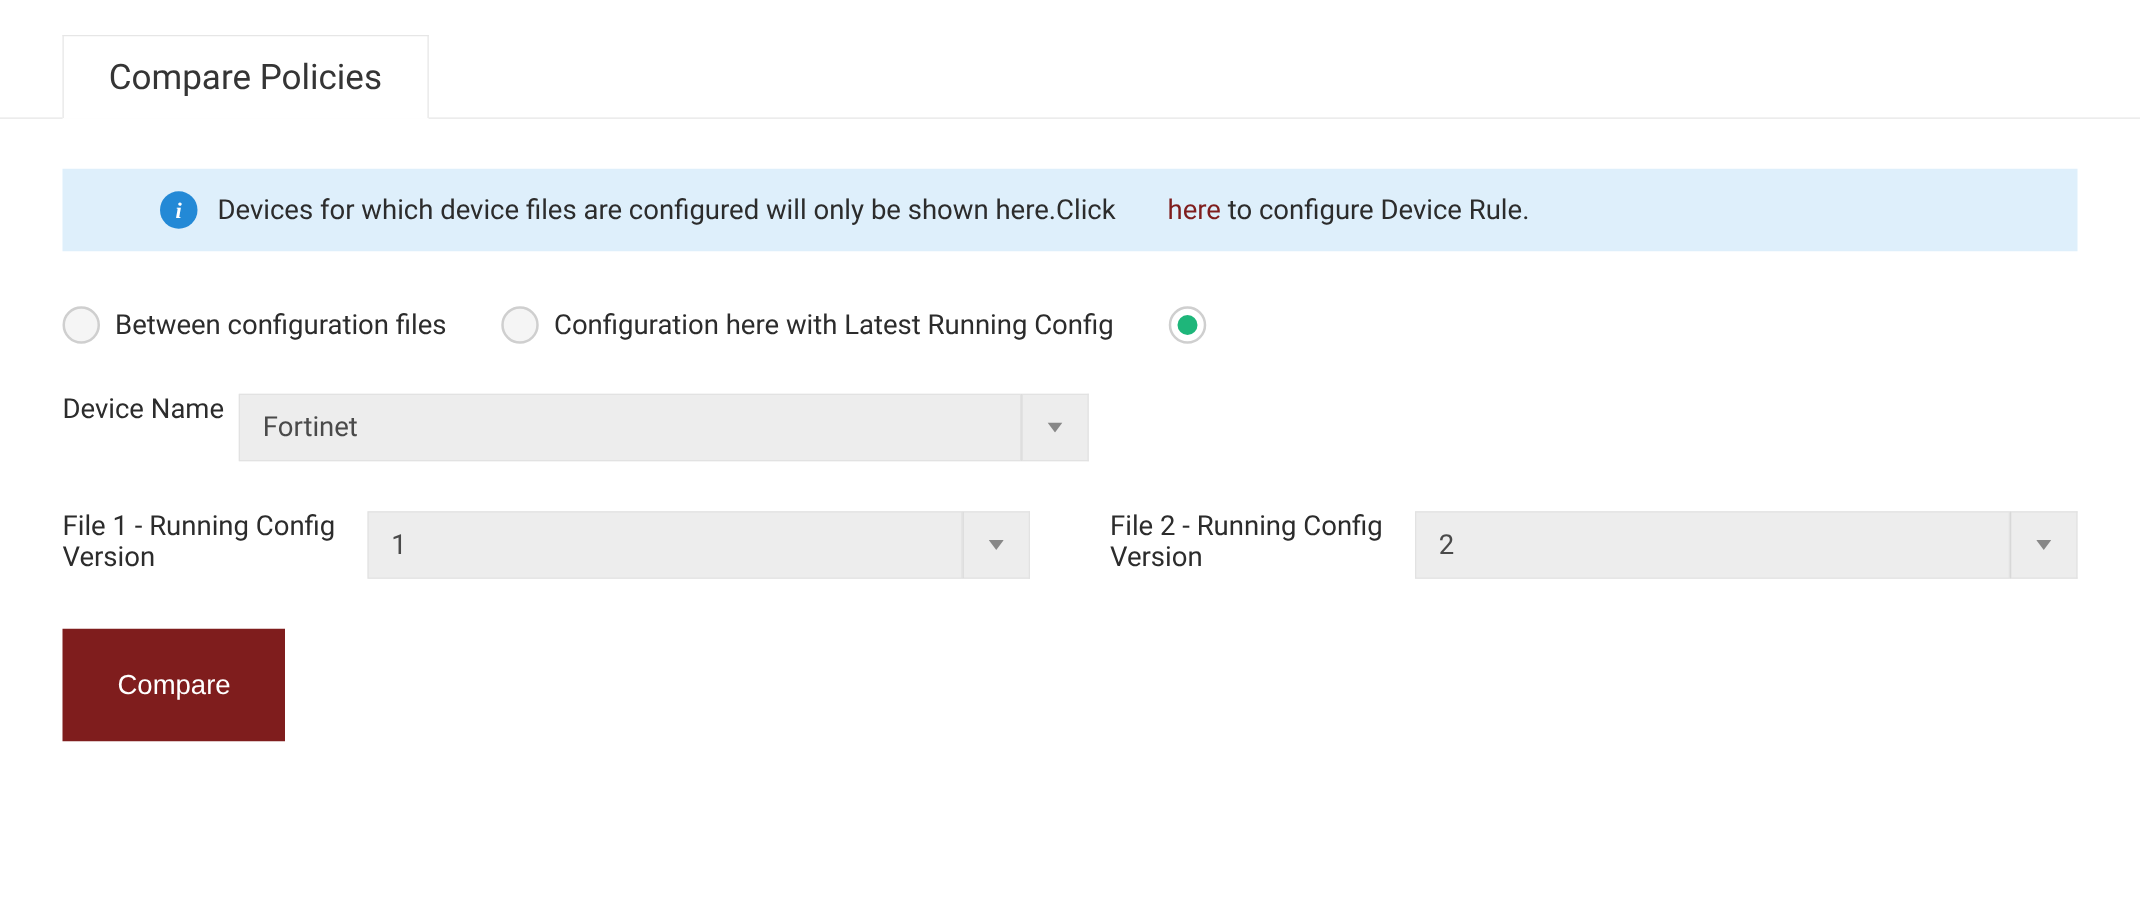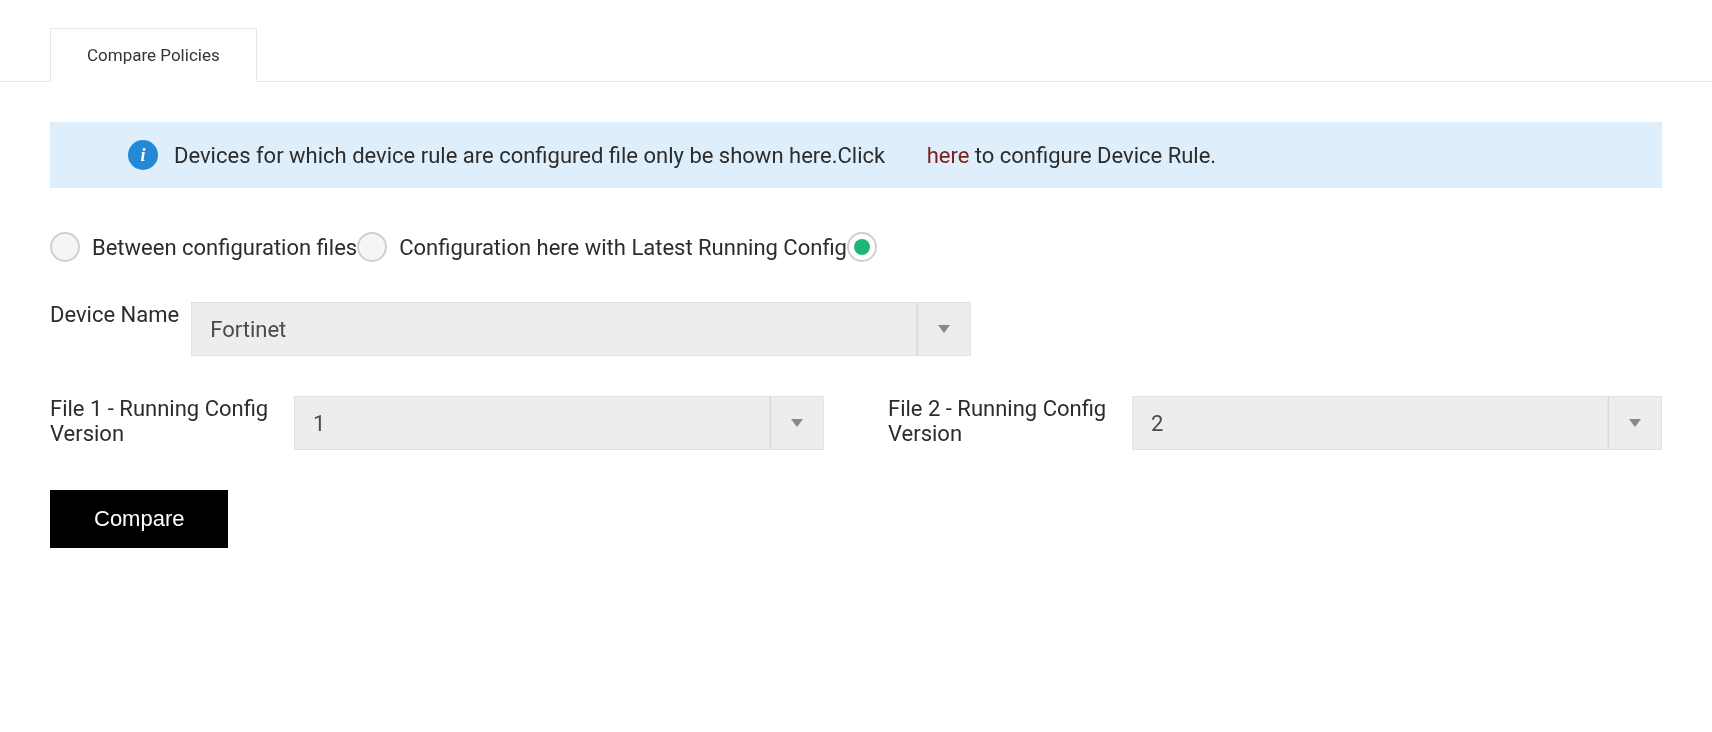--- a/index.html
+++ b/index.html
@@ -18,21 +18,21 @@
       display: flex;
       padding-left: 50px;
       padding-top: 28px;
     }
     .tab {
       border: 1px solid #e6e6e6;
       border-bottom: 1px solid #fff;
       margin-bottom: -1px;
       padding: 16px 36px;
       background: #fff;
-      font-size: 17px;
+      font-size: 28px;
       color: #353535;
       cursor: pointer;
     }
     .content {
       padding: 0 50px 40px 50px;
     }
     .info-banner {
       background: #deeffb;
       padding: 18px 28px;
       margin-top: 40px;
@@ -60,20 +60,21 @@
     }
     .info-text a {
       color: #7f1d1d;
       text-decoration: none;
       cursor: pointer;
       margin-left: 36px;
     }
     .radio-row {
       margin-top: 44px;
       display: flex;
+      gap: 44px;
       align-items: center;
     }
     .radio-item {
       display: flex;
       align-items: center;
       gap: 12px;
       cursor: pointer;
     }
     .radio-outer {
       width: 30px;
@@ -140,49 +141,49 @@
       border: 1px solid #e2e2e2;
       border-left: 1px solid #d8d8d8;
       display: flex;
       align-items: center;
       justify-content: center;
     }
     .select-caret svg {
       width: 12px;
       height: 8px;
     }
-    .w-device { width: 780px; }
+    .w-device { width: 680px; }
     .w-file   { width: 680px; }
     .btn-compare {
       margin-top: 40px;
-      background: #000000;
+      background: #7f1d1d;
       color: #fff;
       border: none;
-      padding: 16px 44px;
+      padding: 32px 44px;
       font-size: 22px;
       cursor: pointer;
     }
   </style>
 </head>
 <body>
 
 <div class="page">
 
   <div class="tab-bar">
     <div class="tab">
       <span>Compare Policies</span>
     </div>
   </div>
 
   <div class="content">
 
     <div class="info-banner">
       <div class="info-icon">i</div>
       <div class="info-text">
-        <span>Devices for which device rule are configured file only be shown here.Click </span><a>here</a><span> to configure Device Rule.</span>
+        <span>Devices for which device files are configured will only be shown here.Click </span><a>here</a><span> to configure Device Rule.</span>
       </div>
     </div>
 
     <div class="radio-row">
       <label class="radio-item">
         <span class="radio-outer"></span>
         <span class="radio-label-text">Between configuration files</span>
       </label>
       <label class="radio-item">
         <span class="radio-outer"></span>

